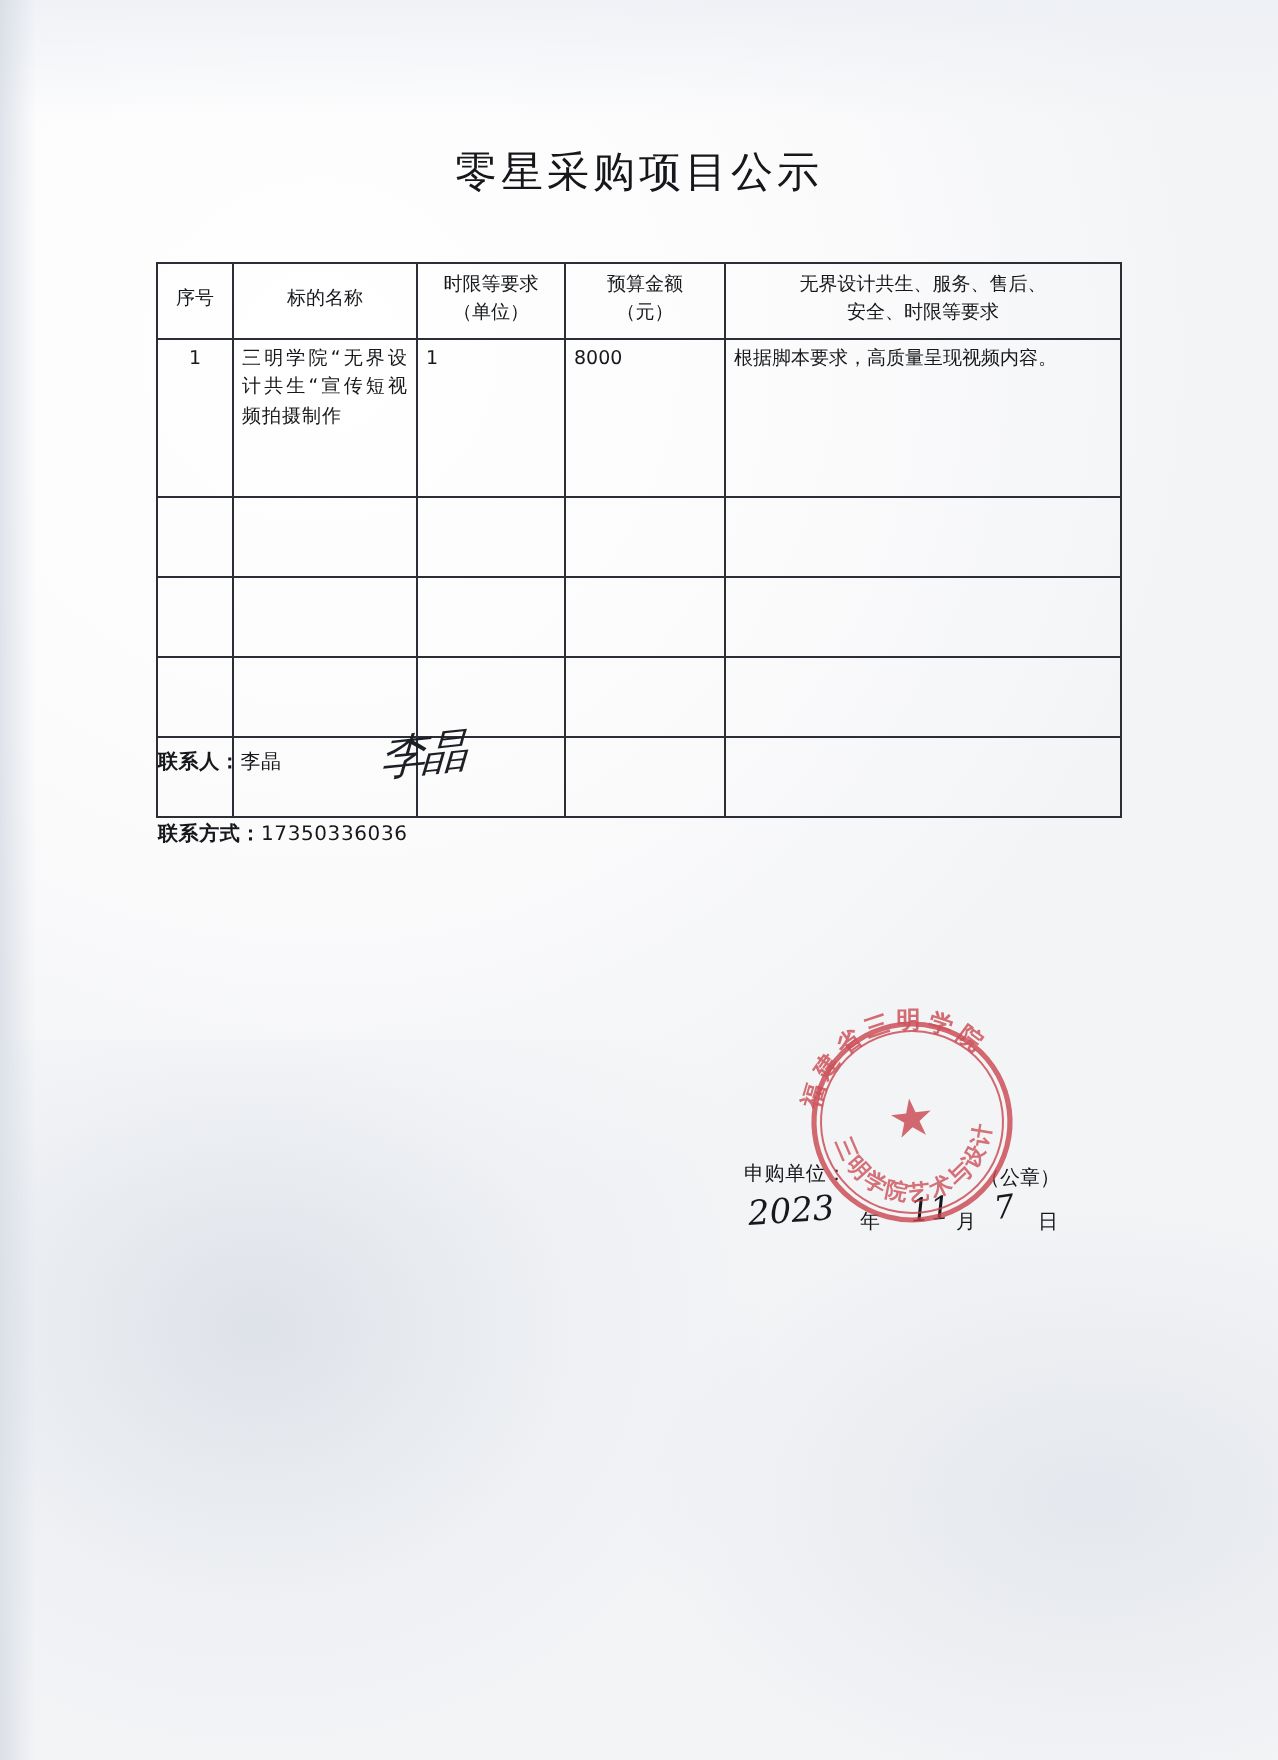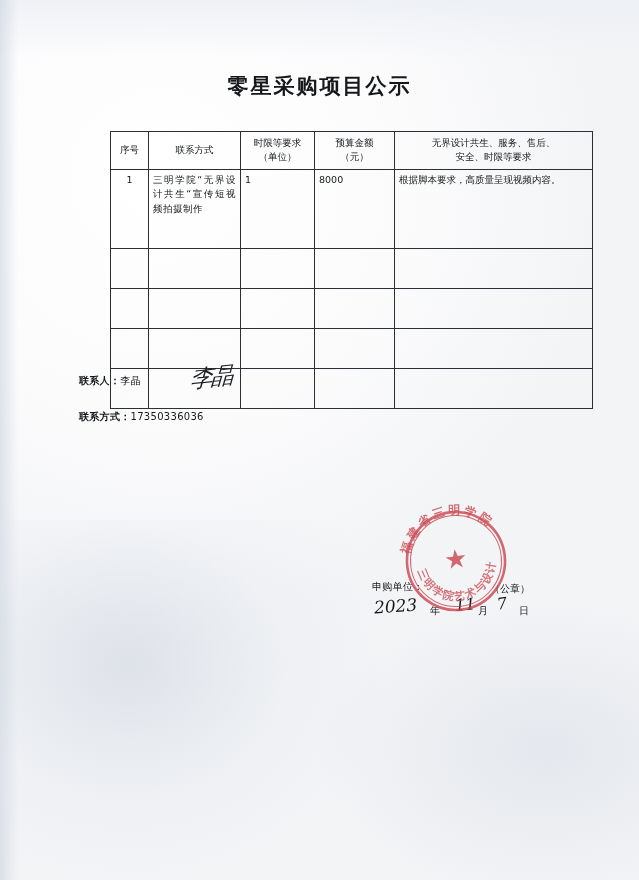--- a/index.html
+++ b/index.html
@@ -51,35 +51,34 @@
     pointer-events: none;
   }
 
   .doc-title {
     position: absolute;
     left: 0; top: 72px;
     width: 639px;
     text-align: center;
     font-family: "DejaVu Sans", sans-serif;
     font-size: 21px;
-    font-weight: bold;
+    font-weight: normal;
     letter-spacing: 2px;
     color: #15171a;
   }
 
   table.bid-table {
     position: absolute;
     left: 78px;
     top: 131px;
     width: 482px;
     border-collapse: collapse;
     table-layout: fixed;
     font-family: "DejaVu Sans", sans-serif;
     color: #16181b;
-    margin-left: 32px;
   }
   table.bid-table th,
   table.bid-table td {
     border: 1px solid #2b2f35;
     font-size: 9.5px;
     font-weight: normal;
     vertical-align: top;
     padding: 3px 4px;
     line-height: 1.55;
   }
@@ -231,21 +230,21 @@
     <colgroup>
       <col class="col-no">
       <col class="col-name">
       <col class="col-qty">
       <col class="col-budget">
       <col class="col-req">
     </colgroup>
     <thead>
       <tr>
         <th>序号</th>
-        <th>联系方式</th>
+        <th>标的名称</th>
         <th>
           <div>时限等要求</div>
           <div>（单位）</div>
         </th>
         <th>
           <div>预算金额</div>
           <div>（元）</div>
         </th>
         <th>
           <div>无界设计共生、服务、售后、</div>

